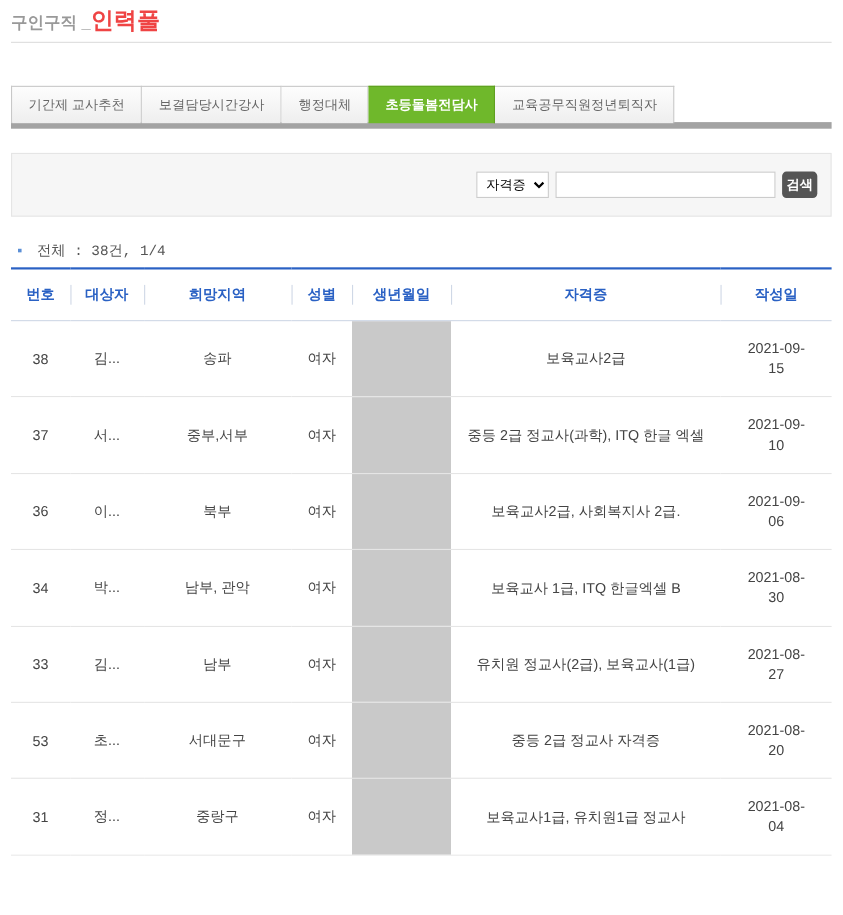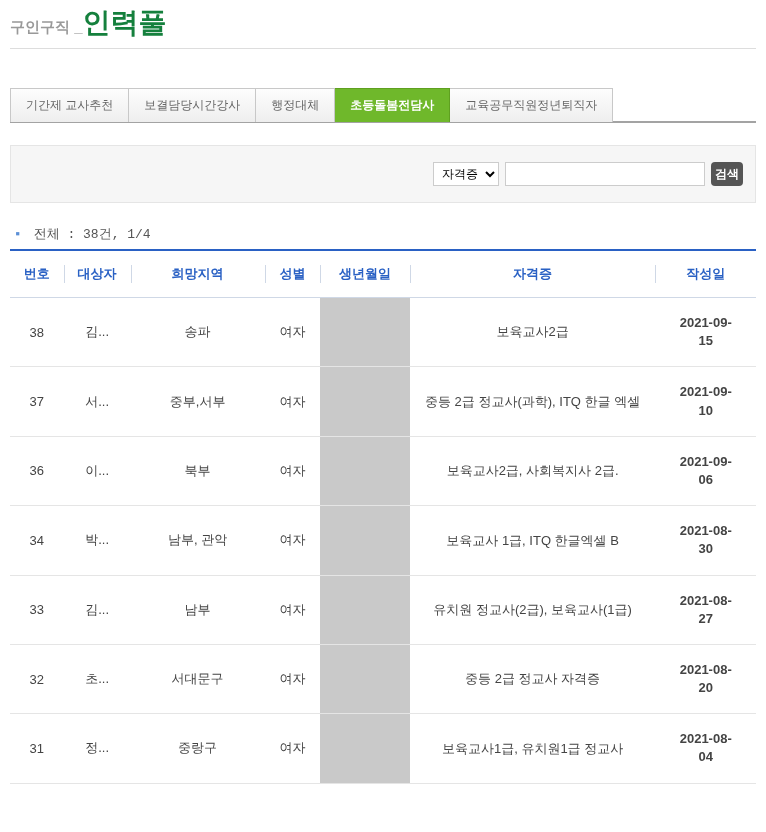--- a/index.html
+++ b/index.html
@@ -13,32 +13,32 @@
     }
     .page-title {
       padding: 4px 0 8px 0;
     }
     .page-title .prefix {
       color: #999;
       font-size: 15px;
       font-weight: bold;
     }
     .page-title .main {
-      color: #15803d;
-      font-size: 28px;
+      color: #ef4444;
+      font-size: 21px;
       font-weight: bold;
     }
     .hr-under-title {
       border: none;
       border-top: 1px solid #ddd;
       margin-top: 6px;
     }
     .tabs {
       display: flex;
-      border-bottom: 2px solid #a3a3a3;
+      border-bottom: 6px solid #a3a3a3;
       margin-top: 30px;
     }
     .tab {
       padding: 8px 15px;
       background: linear-gradient(#fdfdfd, #eee);
       border: 1px solid #c8c8c8;
       border-bottom: none;
       color: #666;
       font-size: 12px;
       cursor: pointer;
@@ -135,21 +135,21 @@
     }
     td.col-name { text-align: left; padding-left: 12px; }
     td.col-cert { line-height: 1.5; }
     td.col-date { line-height: 1.4; }
     .col-no   { width: 48px; }
     .col-name { width: 60px; }
     .col-area { width: 120px; }
     .col-sex  { width: 50px; }
     .col-birth{ width: 80px; }
     .col-cert { width: 220px; }
-    .col-date { width: 90px; font-weight: bold; }
+    .col-date { width: 90px; }
   </style>
 </head>
 <body>
 
 <div class="page-title">
   <span class="prefix">구인구직 _</span><span class="main">인력풀</span>
   <hr class="hr-under-title">
 </div>
 
 <div class="tabs" id="tabs">
@@ -225,21 +225,21 @@
       <tr>
         <td class="col-no">33</td>
         <td class="col-name">김...</td>
         <td class="col-area">남부</td>
         <td class="col-sex">여자</td>
         <td class="col-birth"></td>
         <td class="col-cert">유치원 정교사(2급), 보육교사(1급)</td>
         <td class="col-date">2021-08-<br>27</td>
       </tr>
       <tr>
-        <td class="col-no">32</td>
+        <td class="col-no">53</td>
         <td class="col-name">초...</td>
         <td class="col-area">서대문구</td>
         <td class="col-sex">여자</td>
         <td class="col-birth"></td>
         <td class="col-cert">중등 2급 정교사 자격증</td>
         <td class="col-date">2021-08-<br>20</td>
       </tr>
       <tr>
         <td class="col-no">31</td>
         <td class="col-name">정...</td>

